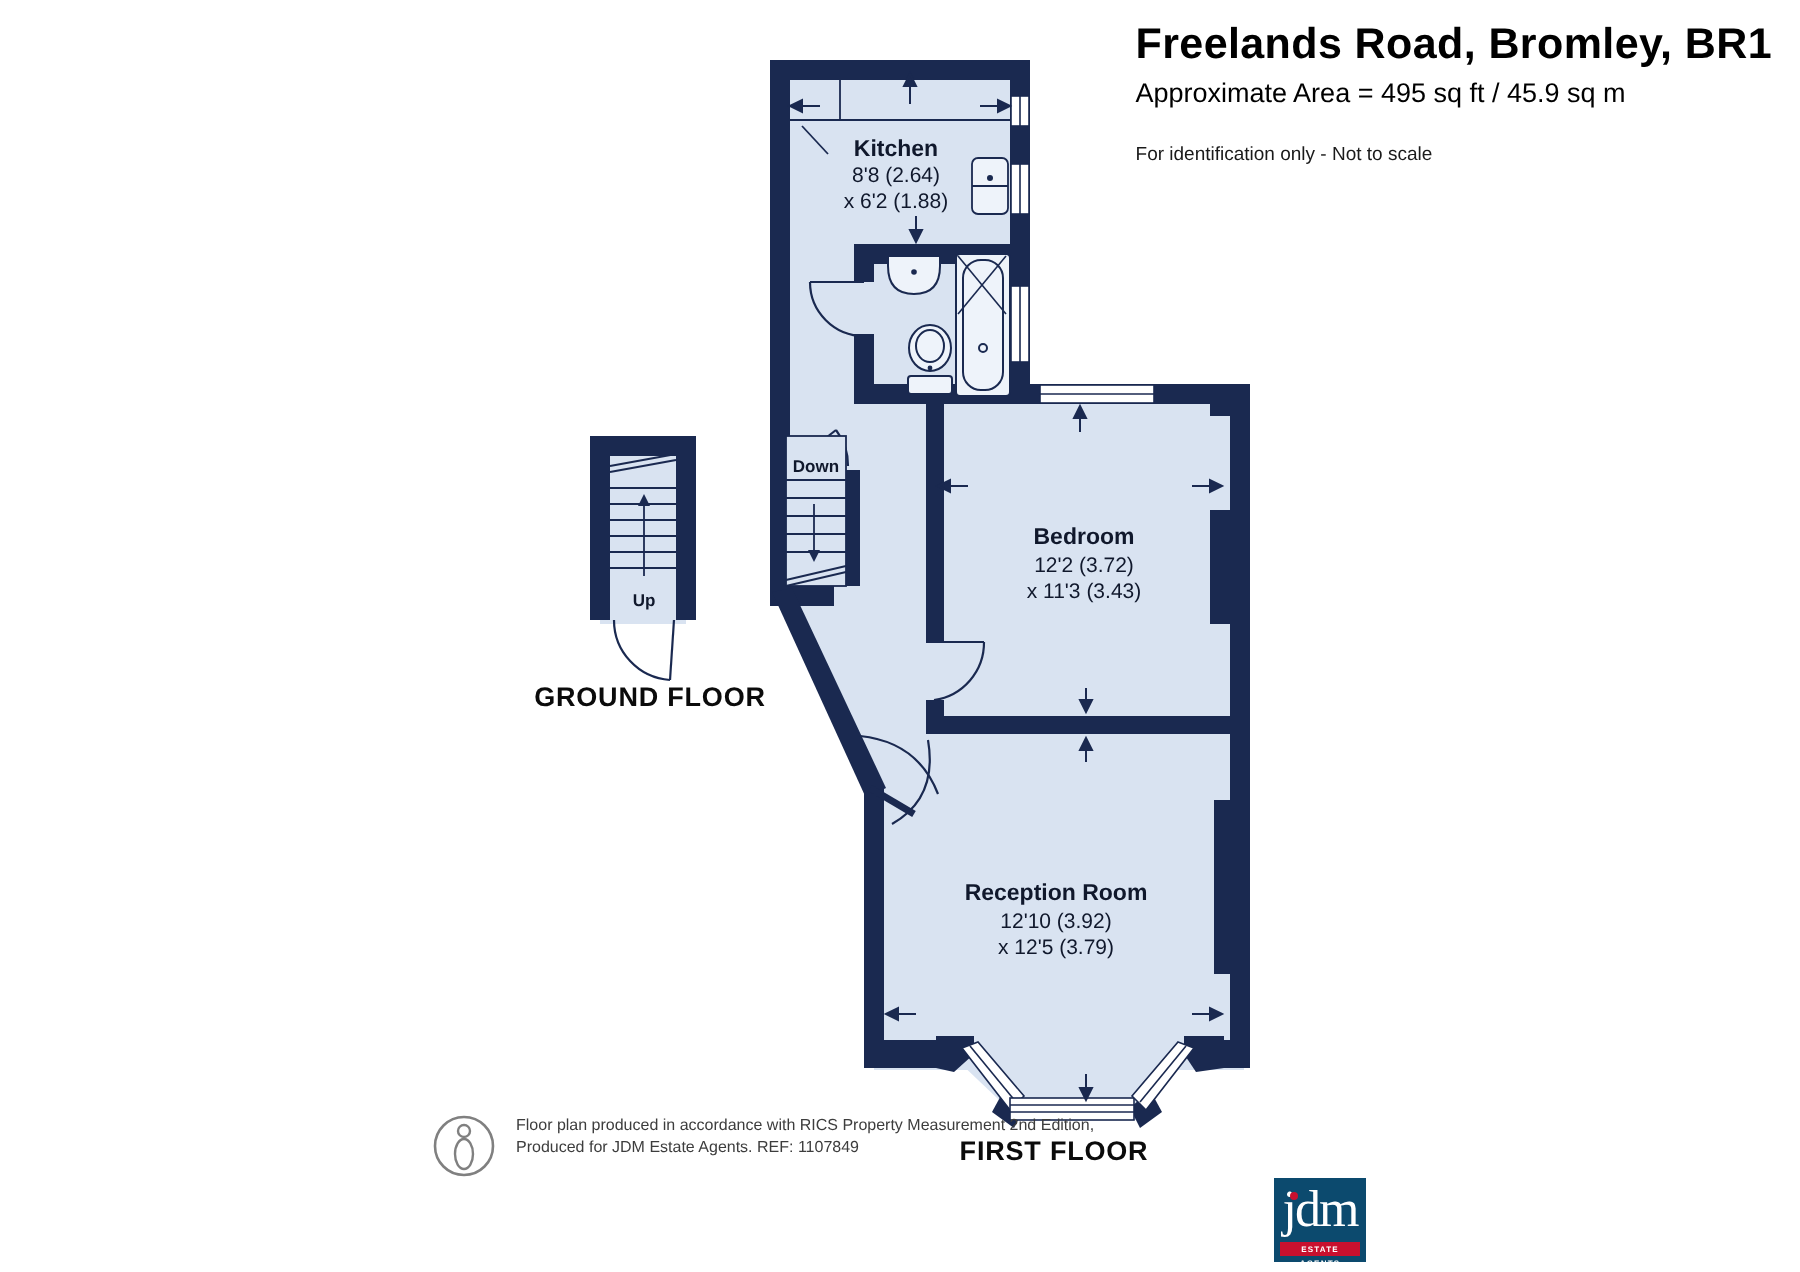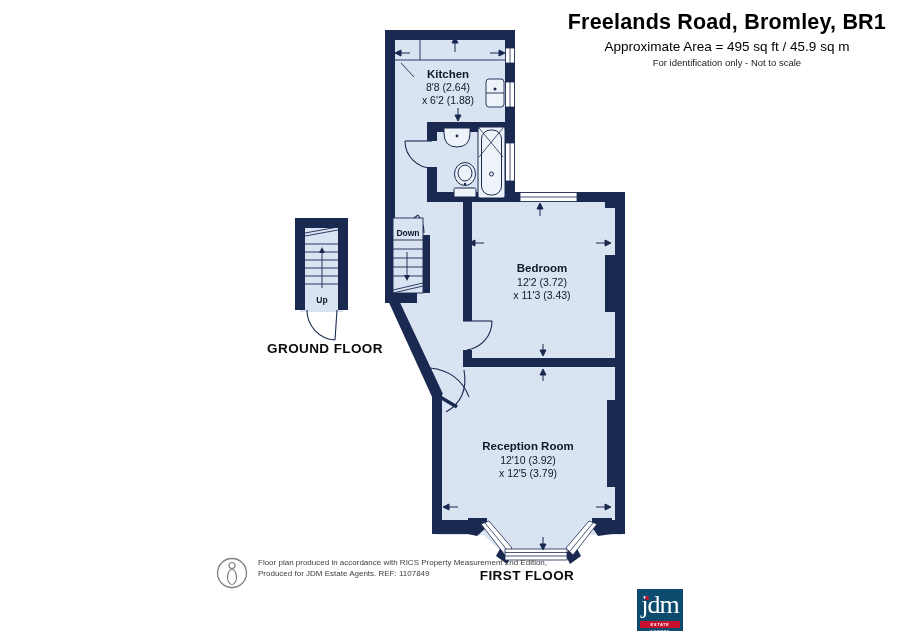--- a/index.html
+++ b/index.html
@@ -1,21 +1,21 @@
 <!DOCTYPE html>
 <html><head>
 <meta charset="utf-8">
 <style>
   html,body{margin:0;padding:0;background:#ffffff;}
   .page{position:relative;width:900px;height:636px;background:#ffffff;overflow:hidden;
         font-family:"Liberation Sans",sans-serif;}
-  .header{position:absolute;top:10px;right:14px;text-align:center;color:#000;}
+  .header{position:absolute;top:10px;right:14px;text-align:left;color:#000;}
   .h-title{font-size:21.5px;font-weight:bold;letter-spacing:.2px;line-height:24px;}
   .h-area{font-size:13.5px;font-weight:normal;margin-top:5px;line-height:15px;}
-  .h-note{font-size:9.5px;margin-top:3px;color:#1a1a1a;line-height:11px;}
+  .h-note{font-size:9.5px;margin-top:18px;color:#1a1a1a;line-height:11px;}
   svg text{font-family:"Liberation Sans",sans-serif;}
   .room-name{font-size:11.5px;font-weight:bold;fill:#10182c;}
   .room-dim{font-size:10.5px;fill:#10182c;}
   .stair-label{font-size:8.5px;font-weight:bold;fill:#10182c;}
   .floor-label{font-size:13.5px;font-weight:bold;fill:#0b0b0b;letter-spacing:.4px;}
   .footer{position:absolute;left:215px;top:556px;display:flex;align-items:flex-start;}
   .f-text{margin-left:9px;font-size:8px;line-height:10.5px;color:#3d3d3d;padding-top:2px;}
   .jdm-logo{position:absolute;left:637px;top:589px;width:46px;height:42px;background:#0c4a6e;
             overflow:hidden;}
   .jdm-text{font-family:"Liberation Serif",serif;color:#ffffff;font-size:26px;line-height:26px;

